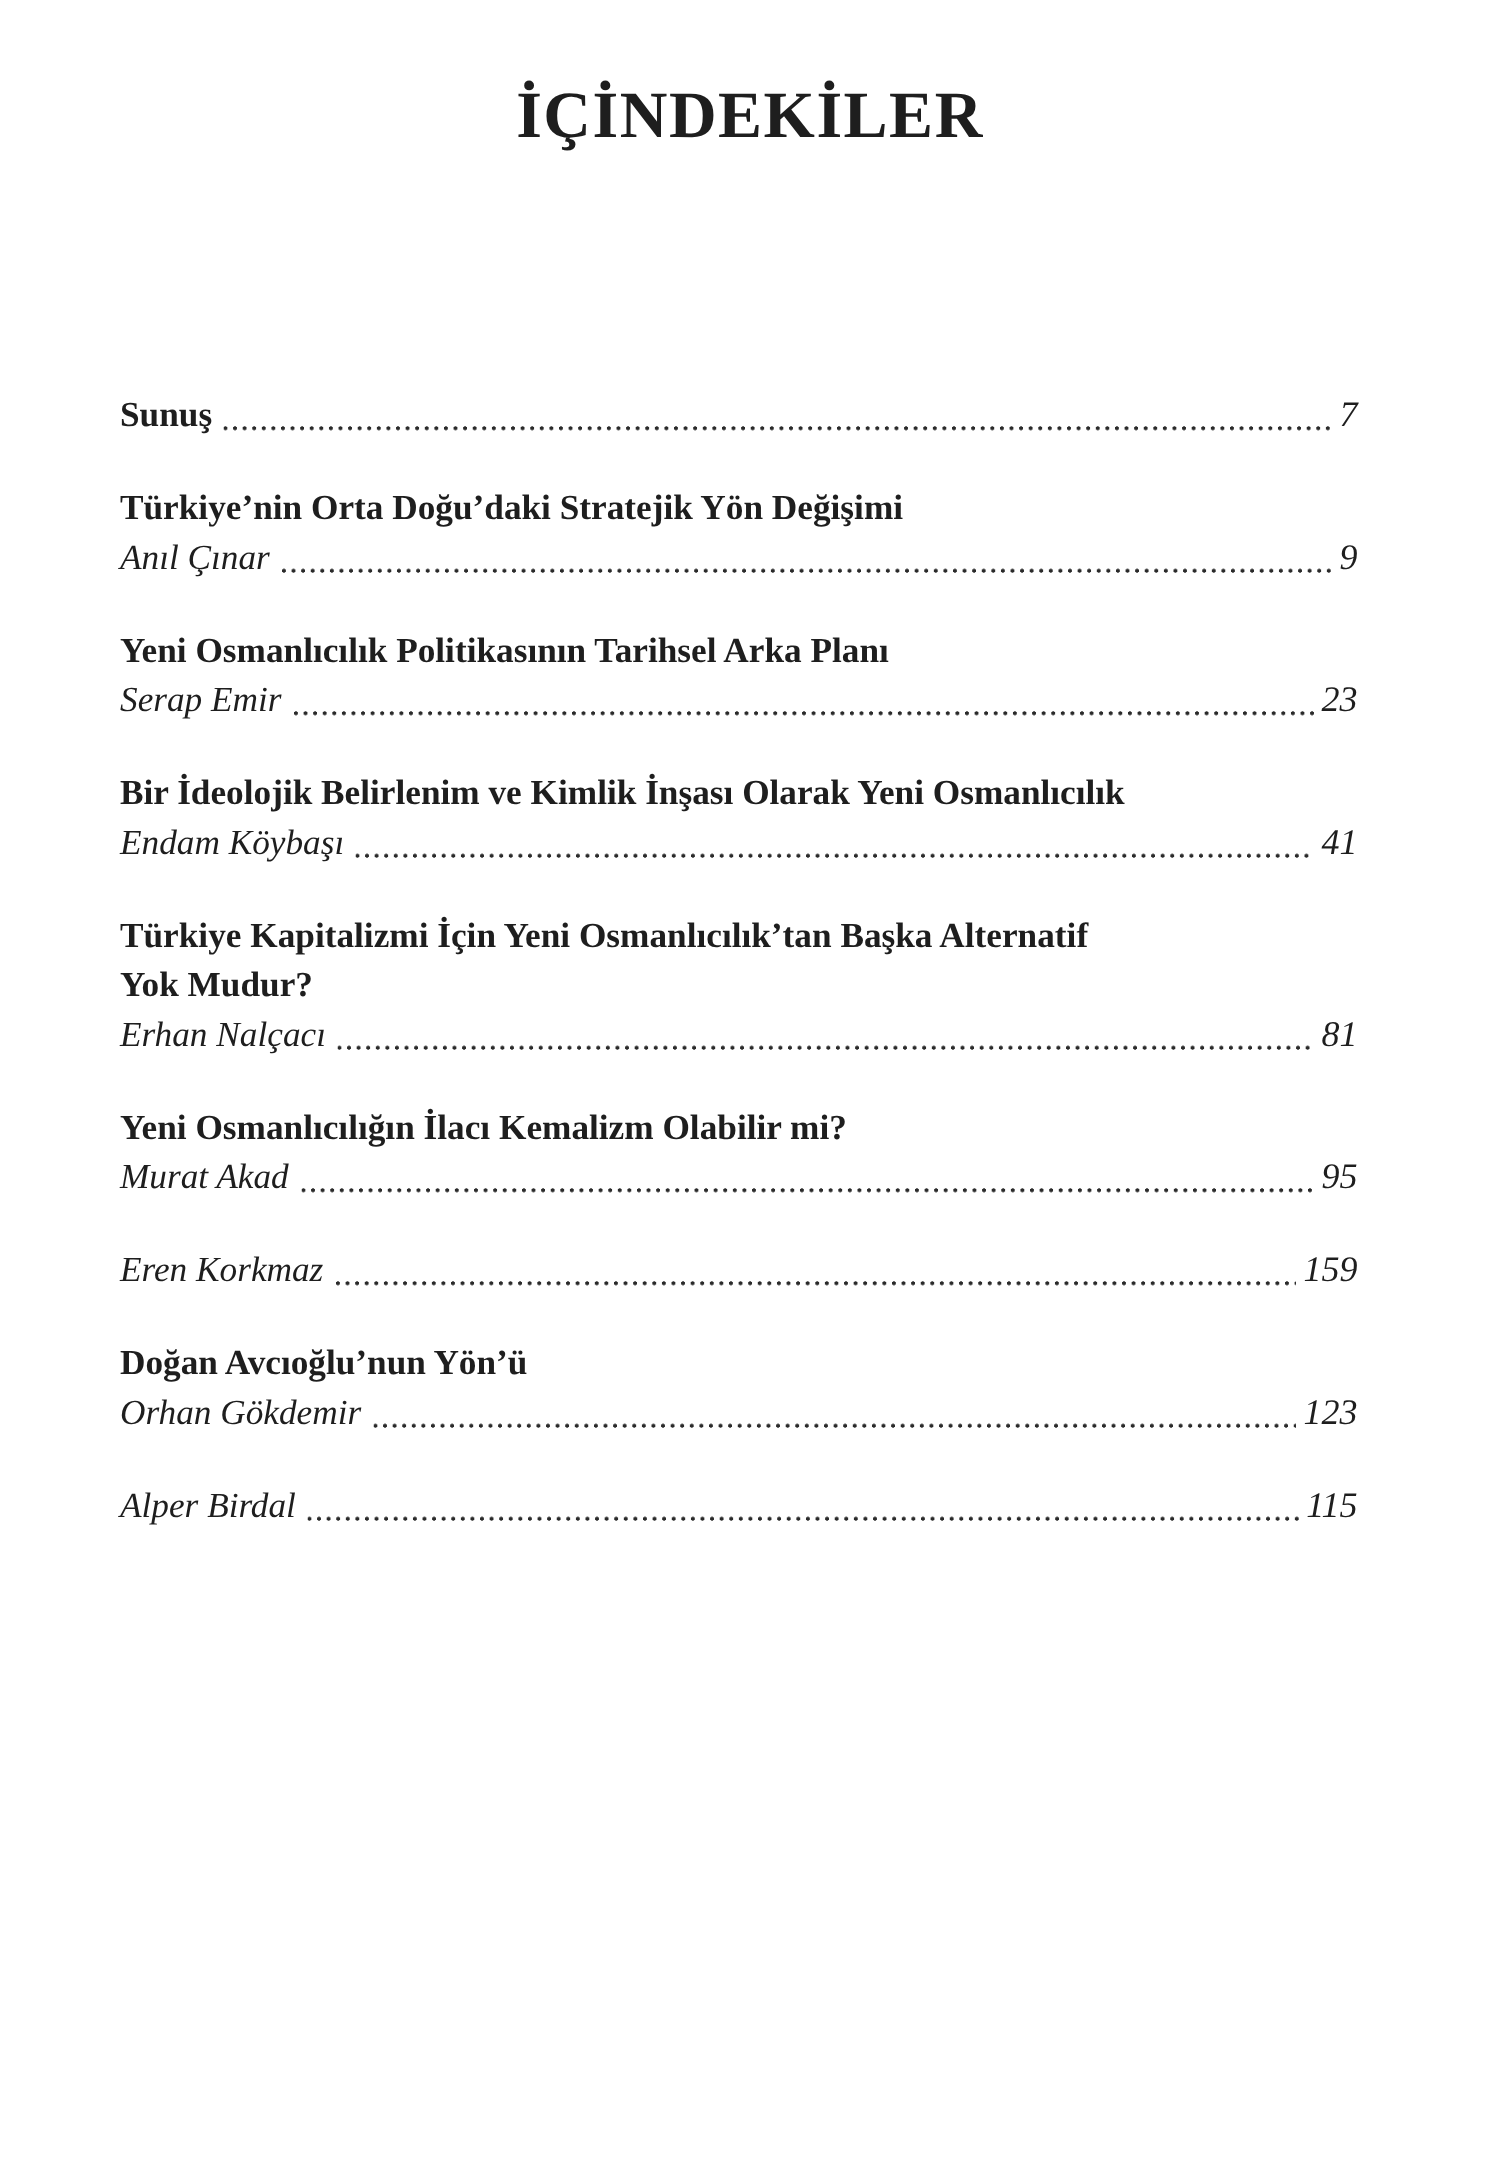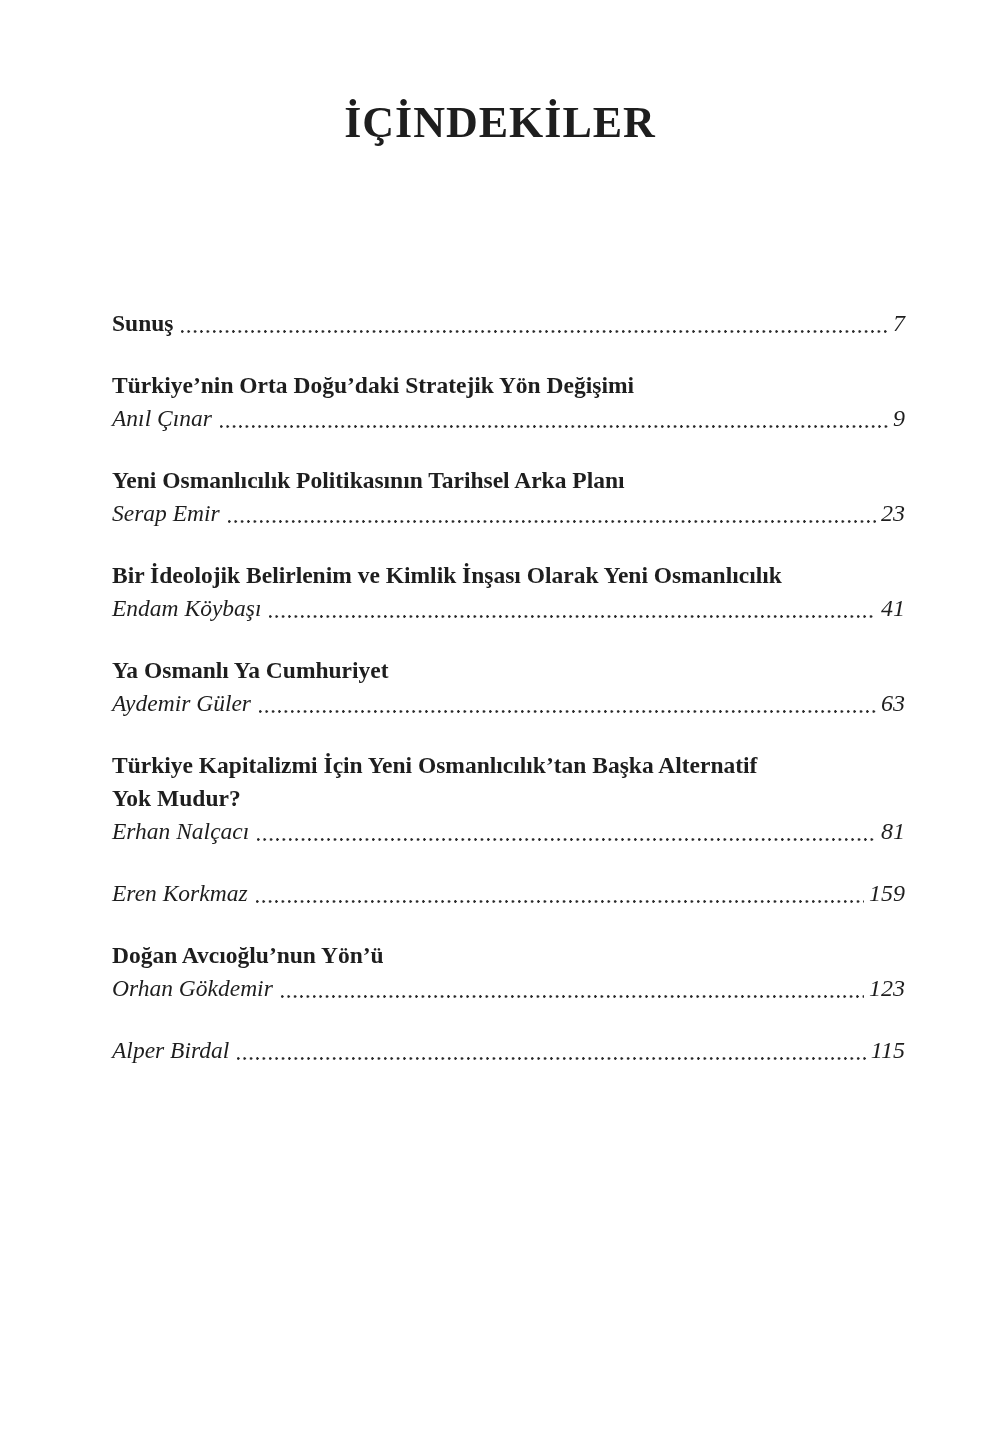--- a/index.html
+++ b/index.html
@@ -13,31 +13,31 @@
     color:var(--ink);
   }
   .page{
     position:relative;
     width:1000px;
     height:1452px;
     background:var(--paper);
     overflow:hidden;
   }
   .page-title{
-    padding-top:98px;
+    padding-top:52px;
     text-align:center;
     font-size:44px;
     font-weight:bold;
     letter-spacing:1px;
     line-height:1.15;
     color:var(--ink);
   }
   .toc{
     margin-top:158px;
-    padding-left:112px;
+    padding-left:80px;
     padding-right:95px;
   }
   .entry{
     margin-bottom:29px;
     font-size:23.5px;
     line-height:33px;
   }
   .toc-title{
     font-weight:bold;
     white-space:pre-line;
@@ -108,39 +108,39 @@
 
     <div class="entry">
       <div class="toc-title">Bir İdeolojik Belirlenim ve Kimlik İnşası Olarak Yeni Osmanlıcılık</div>
       <div class="toc-line">
         <span class="label label-italic">Endam Köybaşı</span>
         <span class="dots"></span>
         <span class="pagenum">41</span>
       </div>
     </div>
 
-    <div class="entry">
-      <div class="toc-title">Ya Osmanlı Ya Cumhuriyet</div>
-      <div class="toc-line">
-        <span class="label label-italic">Aydemir Güler</span>
-        <span class="dots"></span>
-        <span class="pagenum">63</span>
-      </div>
-    </div>
 
     <div class="entry">
       <div class="toc-title">Türkiye Kapitalizmi İçin Yeni Osmanlıcılık’tan Başka Alternatif
 Yok Mudur?</div>
       <div class="toc-line">
         <span class="label label-italic">Erhan Nalçacı</span>
         <span class="dots"></span>
         <span class="pagenum">81</span>
       </div>
     </div>
 
+    <div class="entry">
+      <div class="toc-title">Yeni Osmanlıcılığın İlacı Kemalizm Olabilir mi?</div>
+      <div class="toc-line">
+        <span class="label label-italic">Murat Akad</span>
+        <span class="dots"></span>
+        <span class="pagenum">95</span>
+      </div>
+    </div>
 
     <div class="entry">
       <div class="toc-line">
         <span class="label label-italic">Eren Korkmaz</span>
         <span class="dots"></span>
         <span class="pagenum">159</span>
       </div>
     </div>
 
     <div class="entry">

